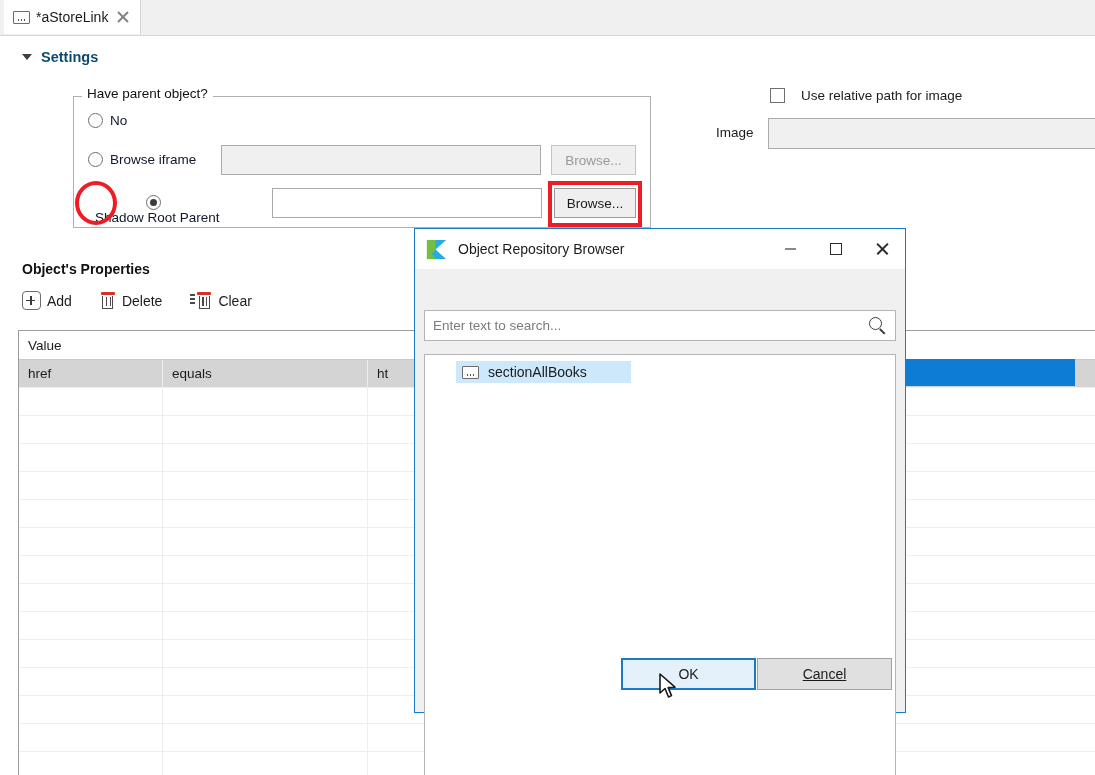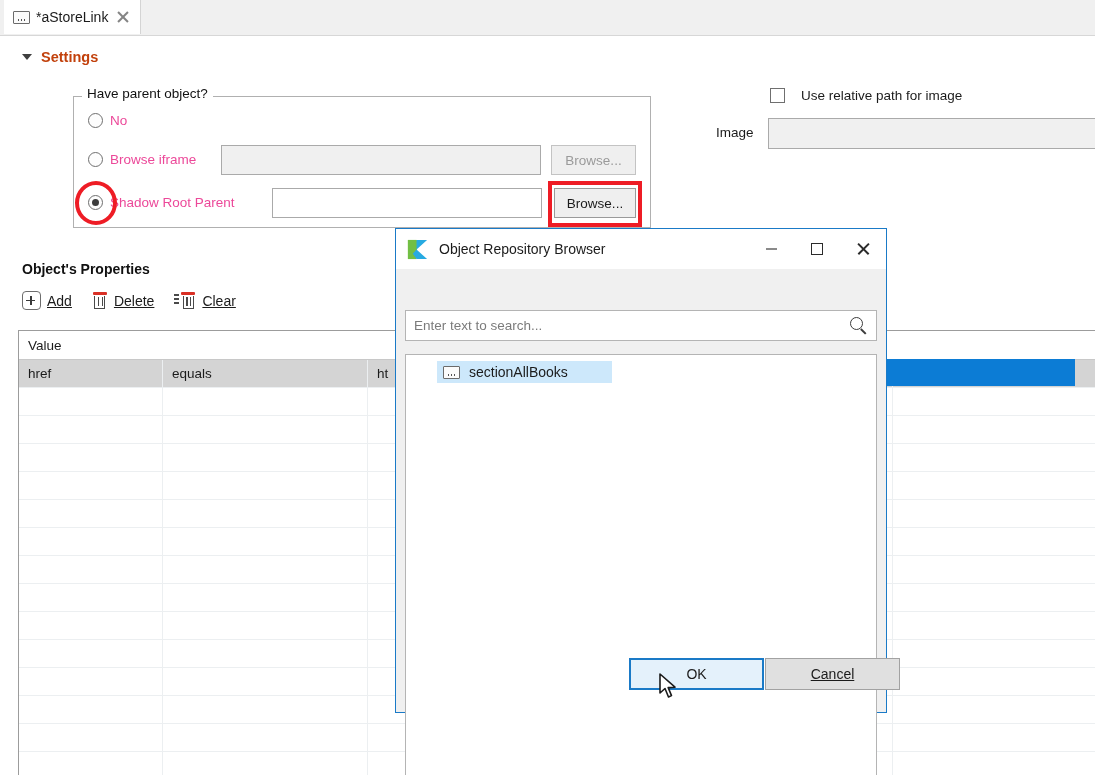--- a/index.html
+++ b/index.html
@@ -47,41 +47,41 @@
 
   
   .section-head {
     position: absolute; left: 22px; top: 49px;
     display: flex; align-items: center; gap: 9px;
   }
   .twisty {
     width: 0; height: 0; border-left: 5px solid transparent; border-right: 5px solid transparent;
     border-top: 6px solid #3f3f3f;
   }
-  .section-title { font-size: 14.5px; font-weight: bold; color: #c2410c; }
+  .section-title { font-size: 14.5px; font-weight: bold; color: #0c4a6e; }
 
   
   .groupbox {
     position: absolute; left: 73px; top: 96px; width: 578px; height: 132px;
     border: 1px solid #b0b0b0; box-sizing: border-box;
   }
   .groupbox-legend {
     position: absolute; left: 82px; top: 86px; background: #ffffff; padding: 0 5px;
     font-size: 13.5px; color: #111;
   }
   .radio-row { position: absolute; display: flex; align-items: center; }
   .radio {
     width: 15px; height: 15px; border-radius: 50%;
     border: 1px solid #6f6f6f; background: #fdfdfd; box-sizing: border-box;
     display: flex; align-items: center; justify-content: center; flex: none;
   }
   .radio.checked::after {
     content: ""; width: 7px; height: 7px; border-radius: 50%; background: #3c3c3c;
   }
-  .radio-label { font-size: 13.5px; margin-left: 7px; white-space: nowrap; color: #ec4899; }
+  .radio-label { font-size: 13.5px; margin-left: 7px; white-space: nowrap; color: #0f172a; }
 
   .txtbox {
     border: 1px solid #aaaaaa; background: #f0f0f0; box-sizing: border-box; height: 30px;
   }
   .txtbox.white { background: #ffffff; }
   .btn {
     border: 1px solid #9a9a9a; background: #efefef; box-sizing: border-box;
     height: 30px; font-size: 13.5px; color: #1b1b1b;
     display: flex; align-items: center; justify-content: center;
     font-family: "Liberation Sans", sans-serif;
@@ -93,21 +93,21 @@
   .checkbox {
     width: 15px; height: 15px; border: 1px solid #6f6f6f; background: #ffffff;
     box-sizing: border-box; flex: none;
   }
   .chk-label { font-size: 13.5px; margin-left: 16px; white-space: nowrap; }
   .image-label { position: absolute; left: 716px; top: 125px; font-size: 13.5px; }
   .image-field { position: absolute; left: 768px; top: 118px; width: 330px; height: 31px; }
 
   
   .props-title { position: absolute; left: 22px; top: 261px; font-size: 14px; font-weight: bold; color: #111; }
-  .props-toolbar { position: absolute; left: 22px; top: 291px; display: flex; align-items: center; gap: 20px; text-decoration: underline; }
+  .props-toolbar { position: absolute; left: 22px; top: 291px; display: flex; align-items: center; gap: 28px; }
   .tool { display: flex; align-items: center; gap: 6px; }
   .tool-label { font-size: 14px; color: #1b1b1b; }
   .ic-add {
     width: 17px; height: 17px; border: 1px solid #6d6d6d; border-radius: 4px; position: relative;
     background: #fff;
   }
   .ic-add::before, .ic-add::after {
     content: ""; position: absolute; background: #3a3a3a;
   }
   .ic-add::before { left: 3px; top: 7.5px; width: 9px; height: 1.6px; }
@@ -155,21 +155,21 @@
     font-size: 13.5px; color: #1b1b1b; display: flex; align-items: center;
     padding-left: 9px; border-right: 1px solid #eceff1; box-sizing: border-box; height: 100%;
     overflow: hidden; white-space: nowrap;
   }
   .sel-blue {
     position: absolute; left: 886px; top: 359px; width: 189px; height: 27px; background: #0c7cd5;
   }
 
   
   .dialog {
-    position: absolute; left: 395px; top: 228px; width: 492px; height: 485px;
+    position: absolute; left: 414px; top: 228px; width: 492px; height: 485px;
     background: #f0f0f0; border: 1px solid #1a7ac7; box-sizing: border-box;
     box-shadow: 0 0 0 0 rgba(0,0,0,0);
   }
   .dlg-titlebar {
     height: 40px; background: #ffffff; display: flex; align-items: center;
     padding-left: 10px; box-sizing: border-box;
   }
   .katalon-logo { width: 23px; height: 23px; flex: none; }
   .dlg-title { font-size: 14px; color: #1b1b1b; margin-left: 10px; }
   .dlg-winbtns { margin-left: auto; display: flex; height: 100%; }
@@ -213,21 +213,21 @@
     background: #fbfbfb; display: flex; align-items: flex-end; justify-content: center;
     padding-bottom: 2px; box-sizing: border-box; flex: none;
   }
   .tree-doc-icon i {
     display:block; width: 9px; height: 2px;
     background-image: radial-gradient(circle, #555 45%, transparent 50%);
     background-size: 3px 2px;
   }
   .tree-label { font-size: 14px; color: #1b1b1b; }
 
-  .dlg-footer { position: absolute; left: 0; bottom: 0; width: 100%; height: 68px; margin-left: 27px; }
+  .dlg-footer { position: absolute; left: 0; bottom: 0; width: 100%; height: 68px; }
   .dlg-btn {
     position: absolute; height: 32px; width: 135px; font-size: 14px;
     display: flex; align-items: center; justify-content: center; box-sizing: border-box;
   }
   .btn-ok { left: 206px; top: 14px; background: #e4f1fb; border: 2px solid #1a7ac7; }
   .btn-cancel { left: 342px; top: 14px; background: #e0e0e0; border: 1px solid #a2a2a2; text-decoration: underline; }
 
   
   .cursor { position: absolute; left: 658px; top: 672px; width: 22px; height: 30px; }
 
@@ -269,21 +269,21 @@
     <span class="radio-label">No</span>
   </div>
 
   <div class="radio-row" style="left:88px; top:152px;">
     <span class="radio"></span>
     <span class="radio-label">Browse iframe</span>
   </div>
   <div class="txtbox" style="position:absolute; left:221px; top:145px; width:320px;"></div>
   <div class="btn disabled" style="position:absolute; left:551px; top:145px; width:85px;">Browse...</div>
 
-  <div class="radio-row" style="left:88px; top:195px;">
+  <div class="radio-row" style="left:88px; top:195px;flex-direction:column;">
     <span class="radio checked"></span>
     <span class="radio-label">Shadow Root Parent</span>
   </div>
   <div class="txtbox white" style="position:absolute; left:272px; top:188px; width:270px;"></div>
   <div class="btn" style="position:absolute; left:554px; top:188px; width:82px;">Browse...</div>
 
   <div class="chk-row">
     <span class="checkbox"></span>
     <span class="chk-label">Use relative path for image</span>
   </div>

